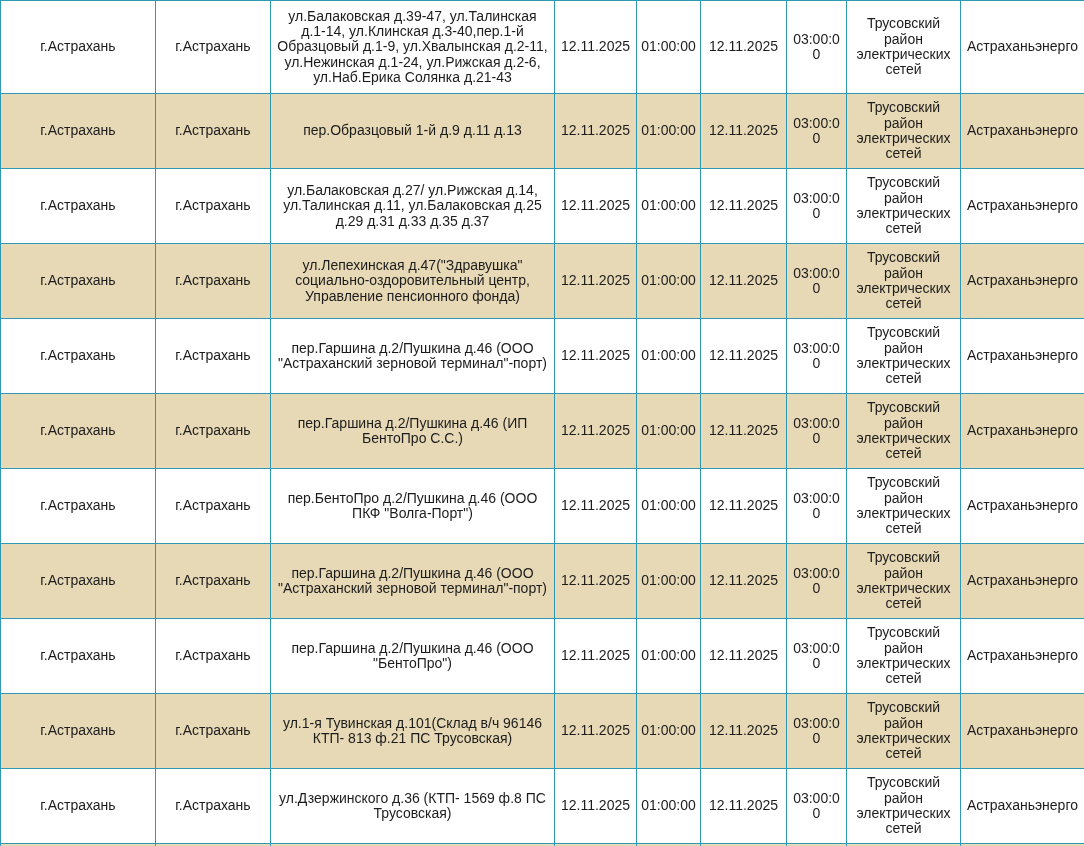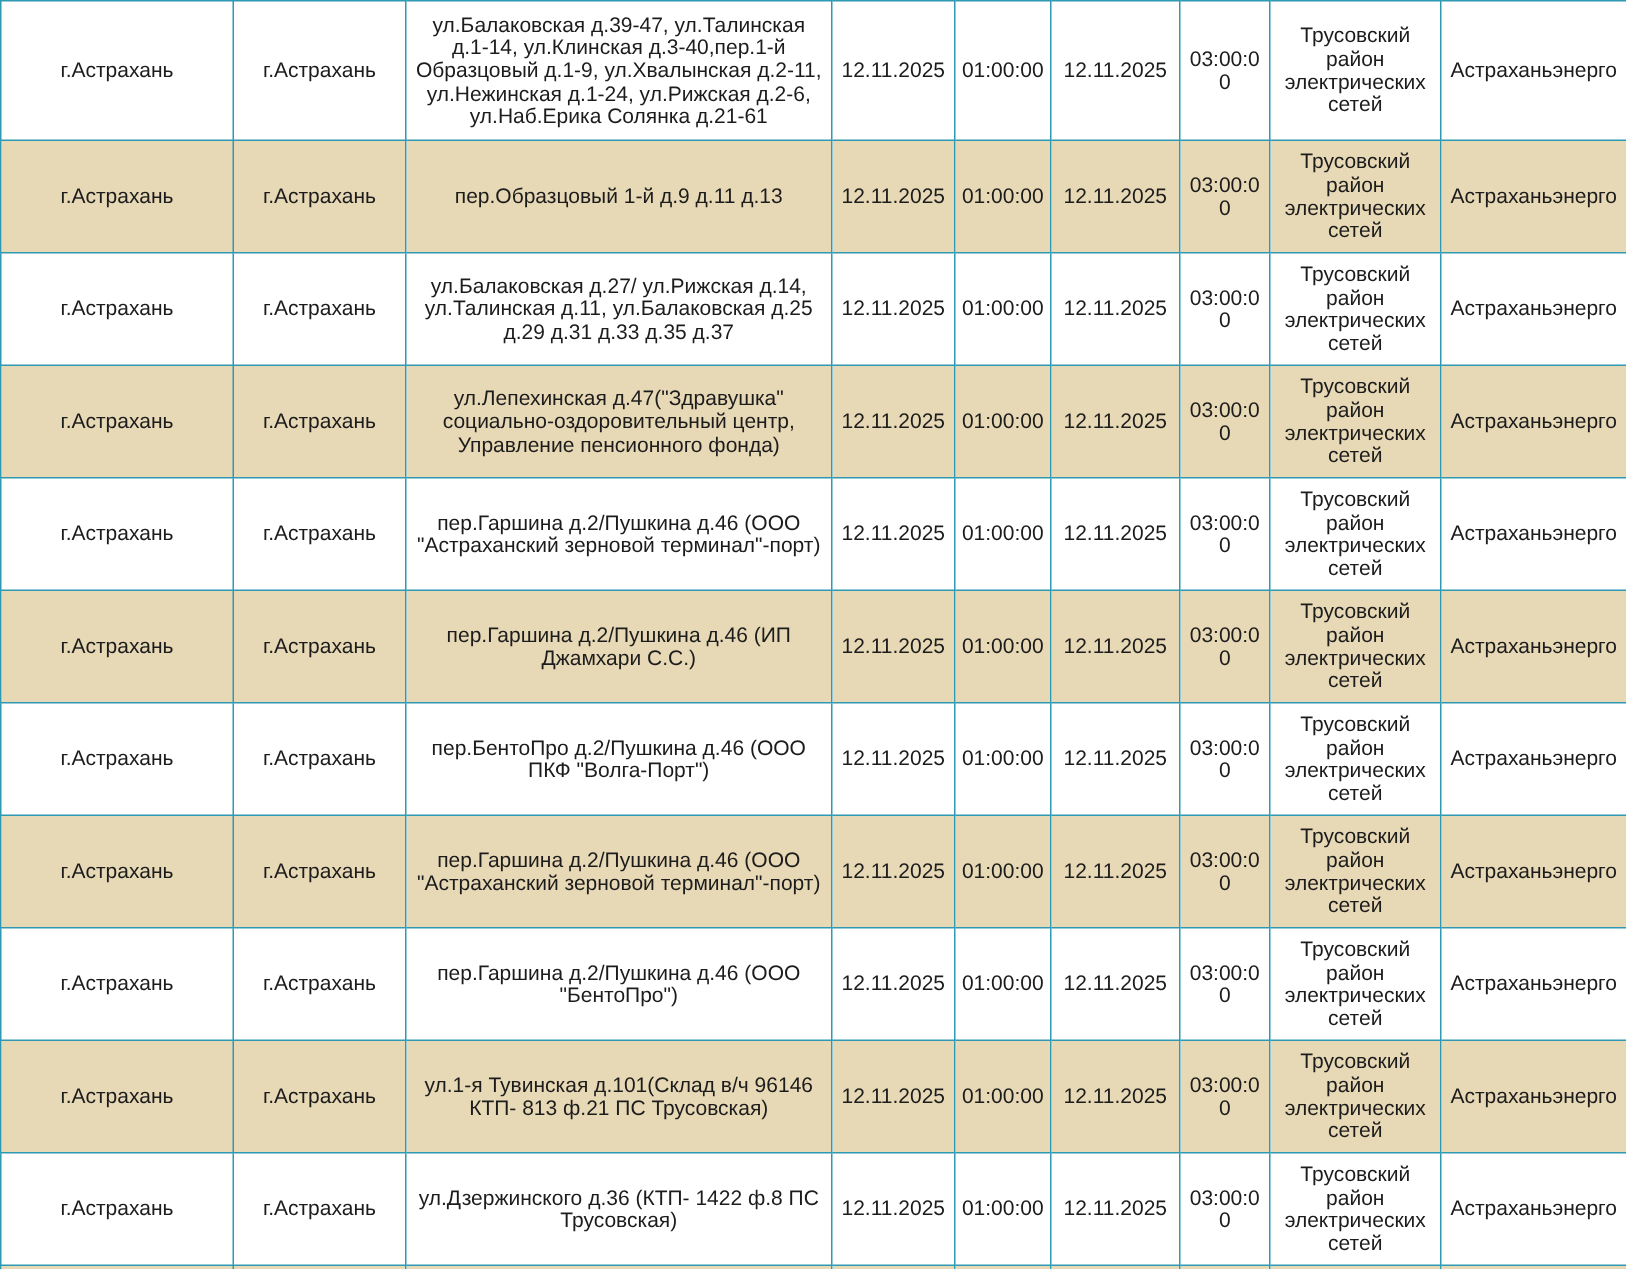--- a/index.html
+++ b/index.html
@@ -53,21 +53,21 @@
       <col class="c-start-time">
     <col class="c-end-date">
       <col class="c-end-time">
     <col class="c-district">
       <col class="c-company">
   </colgroup>
   <tbody id="table-body">
       <tr style="height: 93px;">
         <td>г.Астрахань</td>
         <td>г.Астрахань</td>
-        <td>ул.Балаковская д.39-47, ул.Талинская д.1-14, ул.Клинская д.3-40,пер.1-й Образцовый д.1-9, ул.Хвалынская д.2-11, ул.Нежинская д.1-24, ул.Рижская д.2-6, ул.Наб.Ерика Солянка д.21-61</td>
+        <td>ул.Балаковская д.39-47, ул.Талинская д.1-14, ул.Клинская д.3-40,пер.1-й Образцовый д.1-9, ул.Хвалынская д.2-11, ул.Нежинская д.1-24, ул.Рижская д.2-6, ул.Наб.Ерика Солянка д.21-43</td>
         <td>12.11.2025</td>
         <td>01:00:00</td>
         <td>12.11.2025</td>
         <td>03:00:00</td>
         <td>Трусовский район электрических сетей</td>
         <td>Астраханьэнерго</td>
       </tr>
       <tr class="shaded" style="height: 75px;">
         <td>г.Астрахань</td>
         <td>г.Астрахань</td>
@@ -108,21 +108,21 @@
         <td>12.11.2025</td>
         <td>01:00:00</td>
         <td>12.11.2025</td>
         <td>03:00:00</td>
         <td>Трусовский район электрических сетей</td>
         <td>Астраханьэнерго</td>
       </tr>
       <tr class="shaded" style="height: 75px;">
         <td>г.Астрахань</td>
         <td>г.Астрахань</td>
-        <td>пер.Гаршина д.2/Пушкина д.46 (ИП Джамхари С.С.)</td>
+        <td>пер.Гаршина д.2/Пушкина д.46 (ИП БентоПро С.С.)</td>
         <td>12.11.2025</td>
         <td>01:00:00</td>
         <td>12.11.2025</td>
         <td>03:00:00</td>
         <td>Трусовский район электрических сетей</td>
         <td>Астраханьэнерго</td>
       </tr>
       <tr style="height: 75px;">
         <td>г.Астрахань</td>
         <td>г.Астрахань</td>
@@ -163,21 +163,21 @@
         <td>12.11.2025</td>
         <td>01:00:00</td>
         <td>12.11.2025</td>
         <td>03:00:00</td>
         <td>Трусовский район электрических сетей</td>
         <td>Астраханьэнерго</td>
       </tr>
       <tr style="height: 75px;">
         <td>г.Астрахань</td>
         <td>г.Астрахань</td>
-        <td>ул.Дзержинского д.36 (КТП- 1422 ф.8 ПС Трусовская)</td>
+        <td>ул.Дзержинского д.36 (КТП- 1569 ф.8 ПС Трусовская)</td>
         <td>12.11.2025</td>
         <td>01:00:00</td>
         <td>12.11.2025</td>
         <td>03:00:00</td>
         <td>Трусовский район электрических сетей</td>
         <td>Астраханьэнерго</td>
       </tr>
       <tr class="shaded sliver">
         <td></td>
         <td></td>

